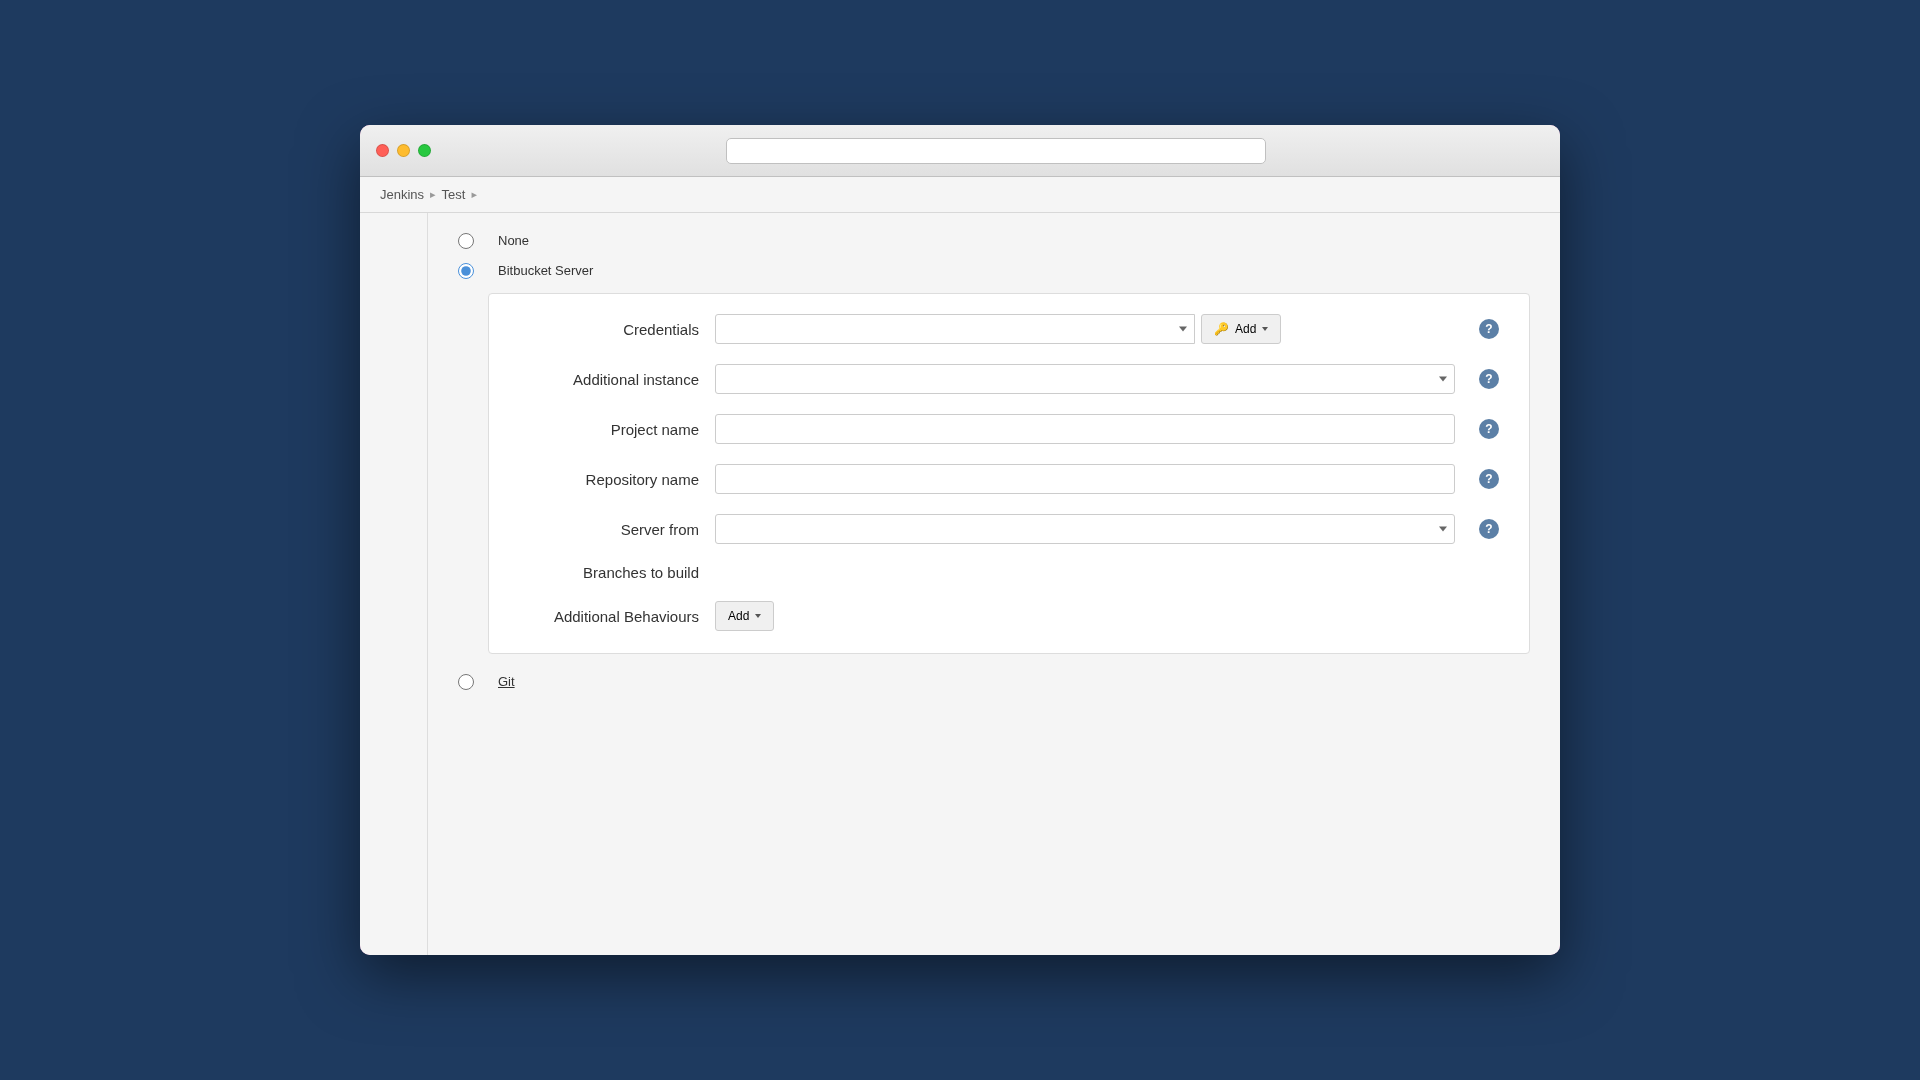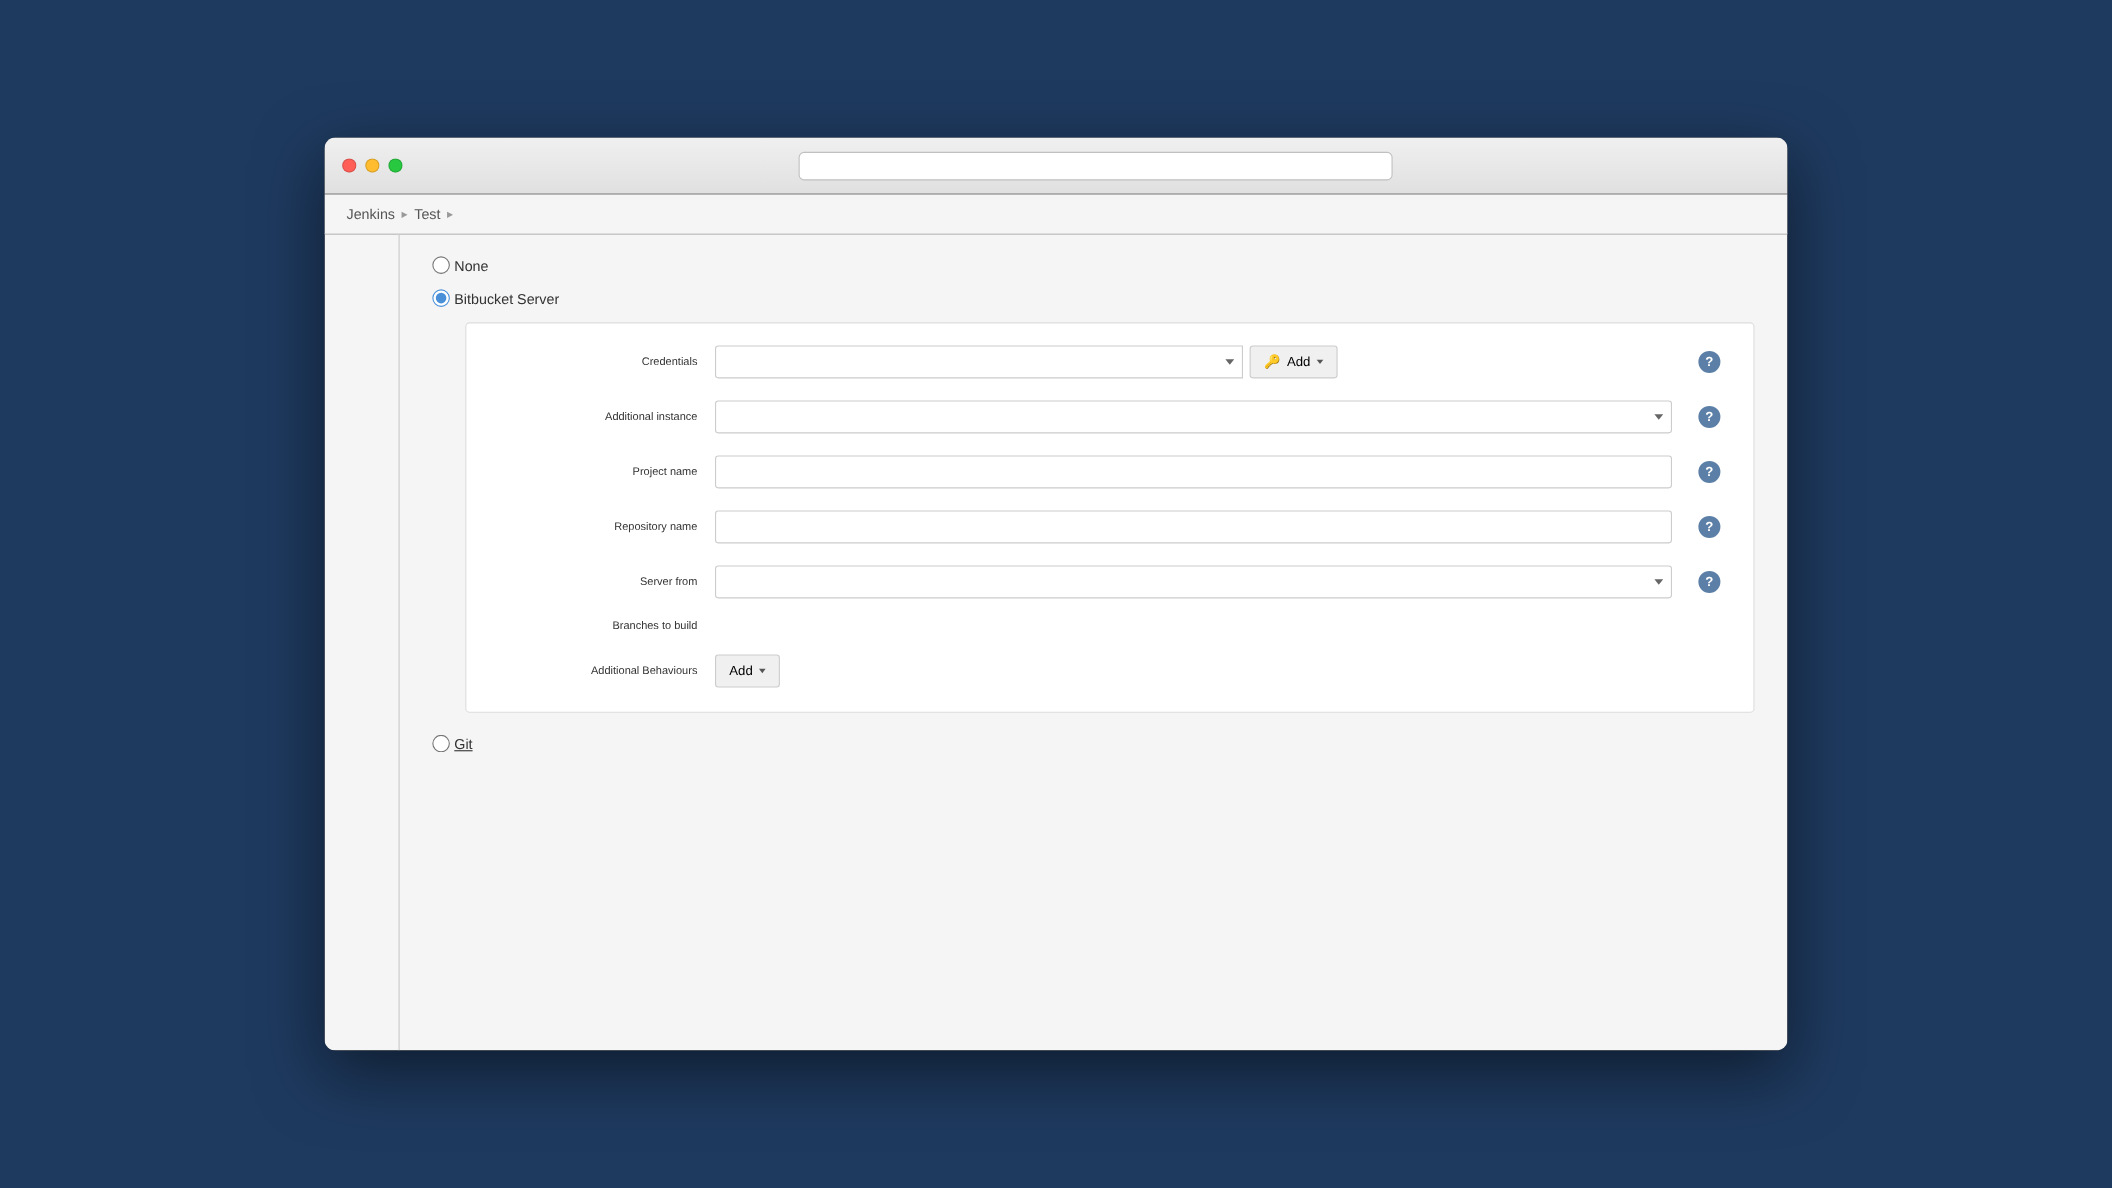--- a/index.html
+++ b/index.html
@@ -11,23 +11,23 @@
       color: #333;
       display: flex;
       align-items: center;
       justify-content: center;
       width: 1920px;
       height: 1080px;
       overflow: hidden;
     }
 
     .window {
-      width: 1330px;
+      width: 1200px;
       height: 830px;
-      background: #404040;
+      background: #f9a8d4;
       border-radius: 10px;
       box-shadow: 0 20px 60px rgba(0,0,0,0.5);
       display: flex;
       flex-direction: column;
       overflow: hidden;
       position: relative;
     }
 
     
     .title-bar {
@@ -151,22 +151,21 @@
 
     
     .form-area {
       padding: 20px 30px;
       flex: 1;
     }
 
     
     .radio-option {
       display: flex;
-      align-items: center;
-      gap: 4px;
+      gap: 24px;
       margin-bottom: 14px;
       font-size: 13px;
       color: #333;
     }
 
     .radio-option input[type="radio"] {
       width: 16px;
       height: 16px;
       accent-color: #4a90d9;
       cursor: pointer;
@@ -189,21 +188,21 @@
       margin-bottom: 20px;
       gap: 16px;
     }
 
     .field-row:last-child {
       margin-bottom: 2px;
     }
 
     .field-label {
       width: 180px;
-      font-size: 10px;
+      font-size: 15px;
       color: #333;
       flex-shrink: 0;
       text-align: right;
     }
 
     .field-control {
       display: flex;
       align-items: center;
       gap: 8px;
       flex: 1;

